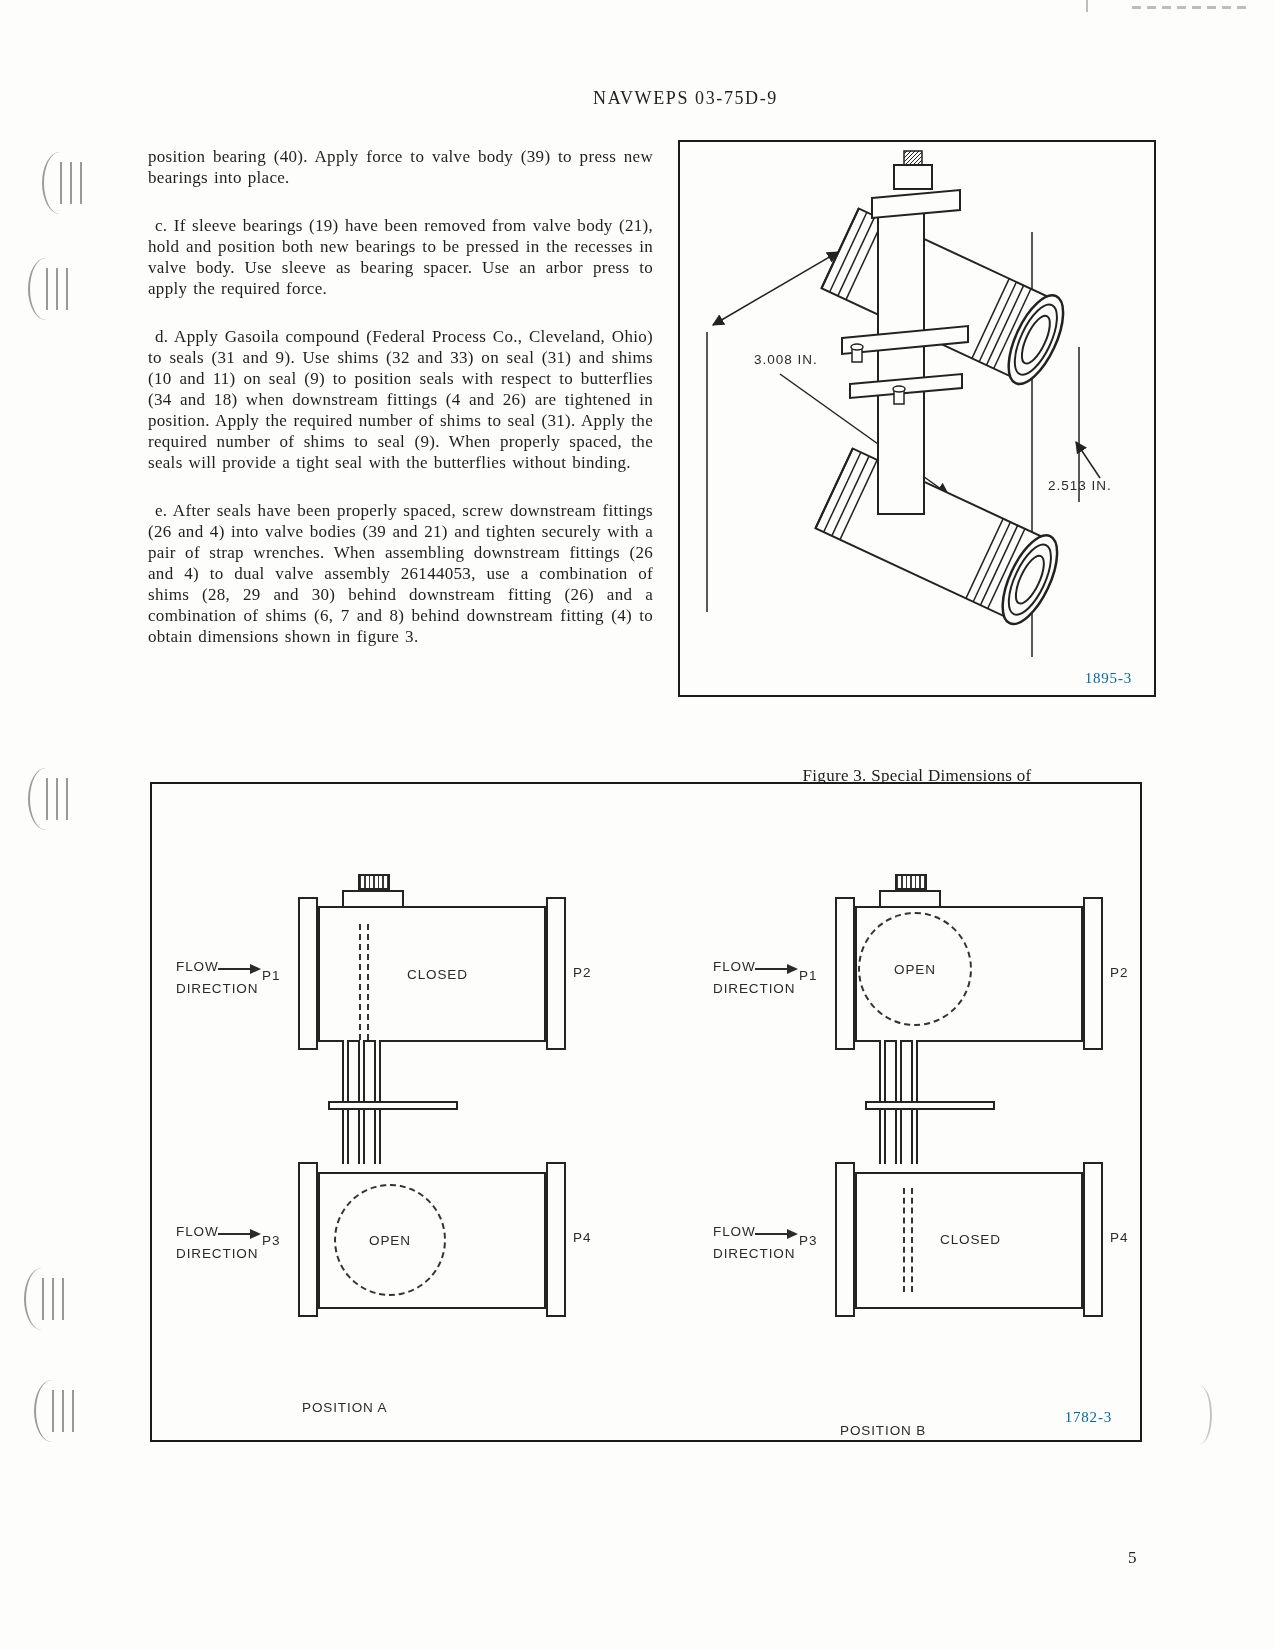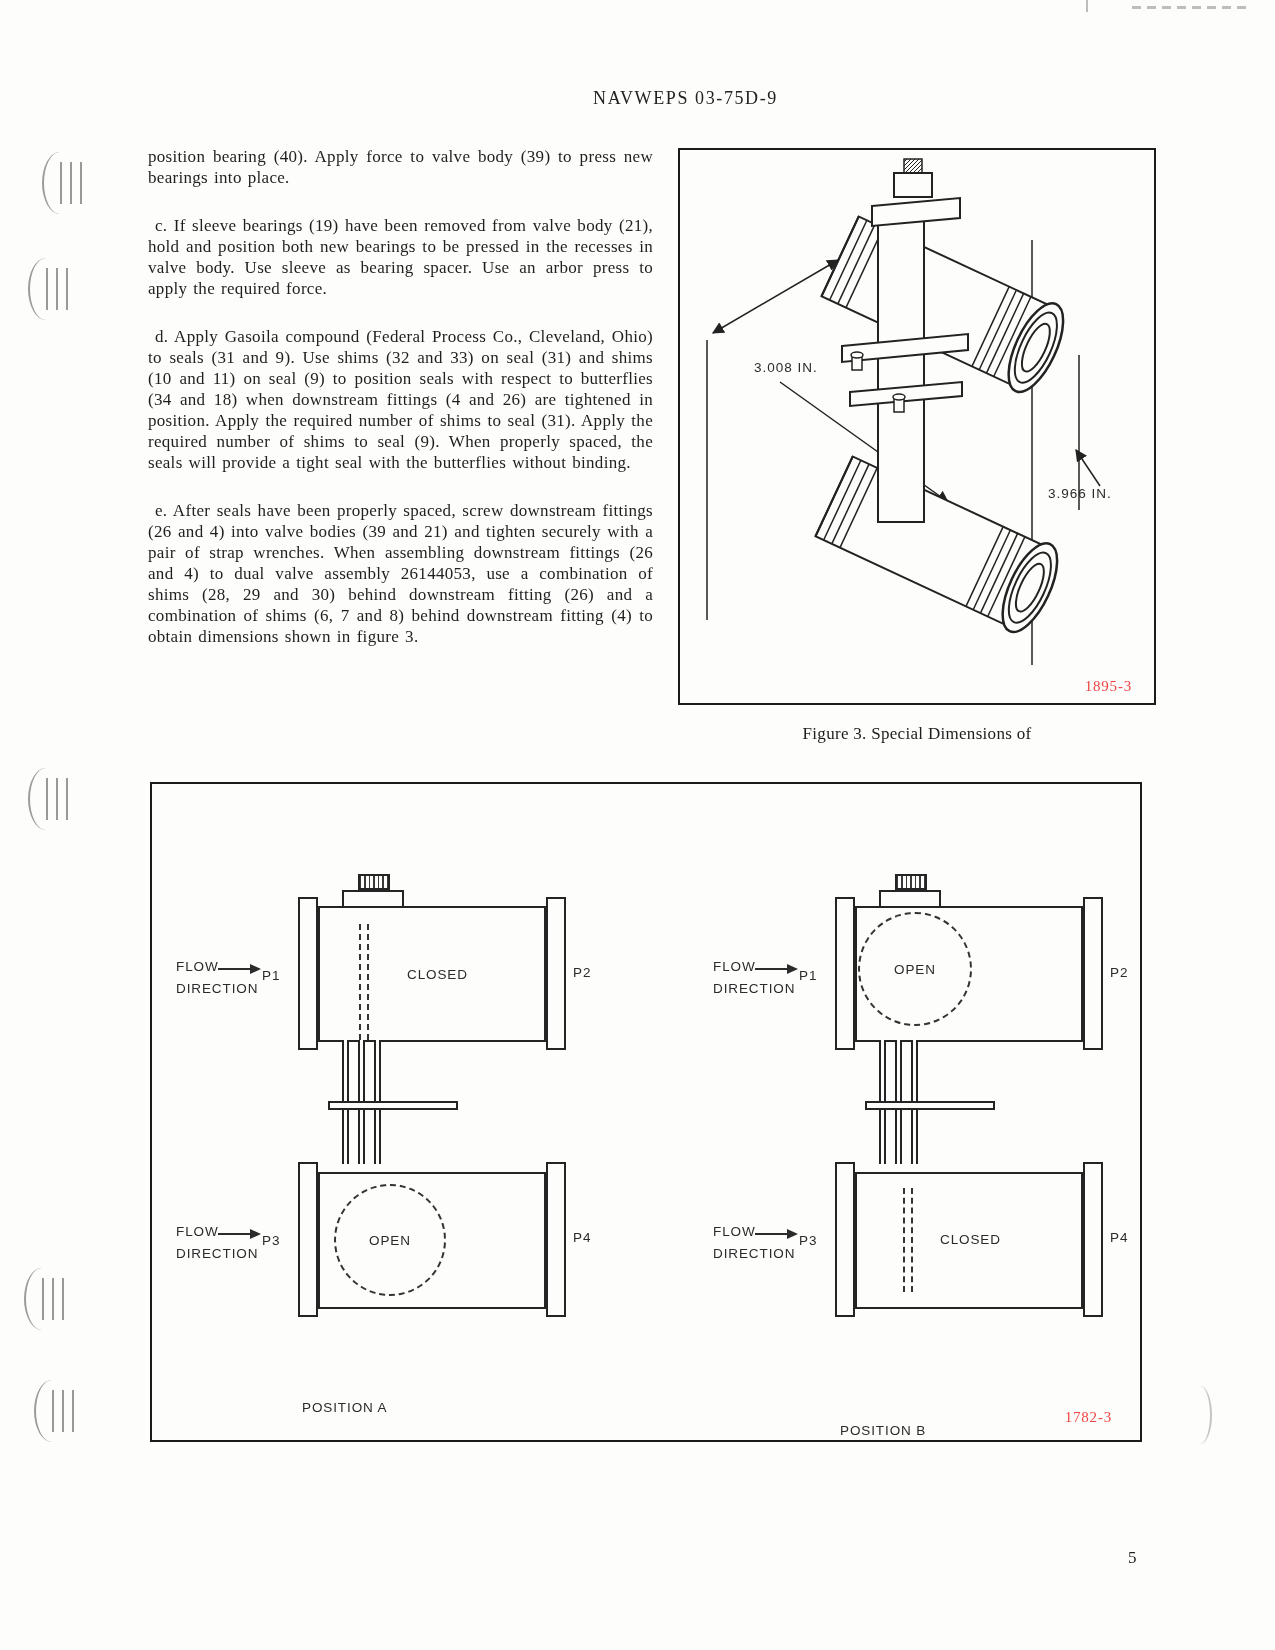--- a/index.html
+++ b/index.html
@@ -17,30 +17,30 @@
   .doc-text {
     position:absolute; left:148px; top:146px; width:505px;
   }
   .doc-text p {
     margin:0 0 27px 0; font-size:17px; line-height:21px;
     text-align:justify; letter-spacing:0.3px; word-spacing:1.5px; color:#1f1f1f;
   }
   .doc-text p.indent { text-indent:7px;margin-top:24px; }
   
   .fig3-box {
-    position:absolute; left:678px; top:148px; width:478px; height:557px;
+    position:absolute; left:678px; top:140px; width:478px; height:557px;
     border:2.5px solid #1b1b1b; background:#fdfdfc; box-sizing:border-box;padding-left:23px;
   }
   .fig3-box svg { position:absolute; left:0; top:0; }
   .dim-label {
     position:absolute; font-family:"Liberation Sans", sans-serif;
     font-size:13.5px; letter-spacing:1px; color:#2b2b2b; white-space:nowrap;
   }
   .plate-number {
-    position:absolute; font-size:15px; letter-spacing:0.8px; color:#ef4444;
+    position:absolute; font-size:15px; letter-spacing:0.8px; color:#0369a1;
   }
   .fig-caption {
     position:absolute; text-align:center; font-size:17px; line-height:23px;
     letter-spacing:0.3px; color:#1d1d1d;
   }
   
   .fig4-box {
     position:absolute; left:150px; top:782px; width:992px; height:660px;
     border:2.5px solid #1b1b1b; background:#fdfdfc; box-sizing:border-box;
   }
@@ -187,24 +187,24 @@
       <rect x="172" y="206" width="10" height="14" fill="#fdfdfc" stroke="#222" stroke-width="1.5"></rect>
       <ellipse cx="177" cy="205" rx="6" ry="3" fill="#fdfdfc" stroke="#222" stroke-width="1.5"></ellipse>
       <rect x="214" y="248" width="10" height="14" fill="#fdfdfc" stroke="#222" stroke-width="1.5"></rect>
       <ellipse cx="219" cy="247" rx="6" ry="3" fill="#fdfdfc" stroke="#222" stroke-width="1.5"></ellipse>
 
       <polygon points="192,56 280,48 280,68 192,76" fill="#fdfdfc" stroke="#222" stroke-width="2"></polygon>
       <rect x="214" y="23" width="38" height="24" fill="#fdfdfc" stroke="#222" stroke-width="2"></rect>
       <rect x="224" y="9" width="18" height="14" fill="url(#hatch)" stroke="#222" stroke-width="1.5"></rect>
     </svg>
     <div class="dim-label" style="left:74px; top:210px;">3.008 IN.</div>
-    <div class="dim-label" style="left:368px; top:336px;">3.966 IN.</div>
+    <div class="dim-label" style="left:368px; top:336px;">2.513 IN.</div>
     <div class="plate-number" style="right:22px; bottom:8px;">1895-3</div>
   </div>
-  <div class="fig-caption" style="left:678px; top:722px; width:478px;">
+  <div class="fig-caption" style="left:678px; top:764px; width:478px;">
     <div>Figure 3.  Special Dimensions of</div>
   </div>
 
   <div class="fig4-box">
 
     <div>
 
       <div class="v-knob" style="left:206px; top:90px; width:32px; height:16px;"></div>
       <div class="v-actuator-base" style="left:190px; top:106px; width:62px; height:17px;"></div>
 

